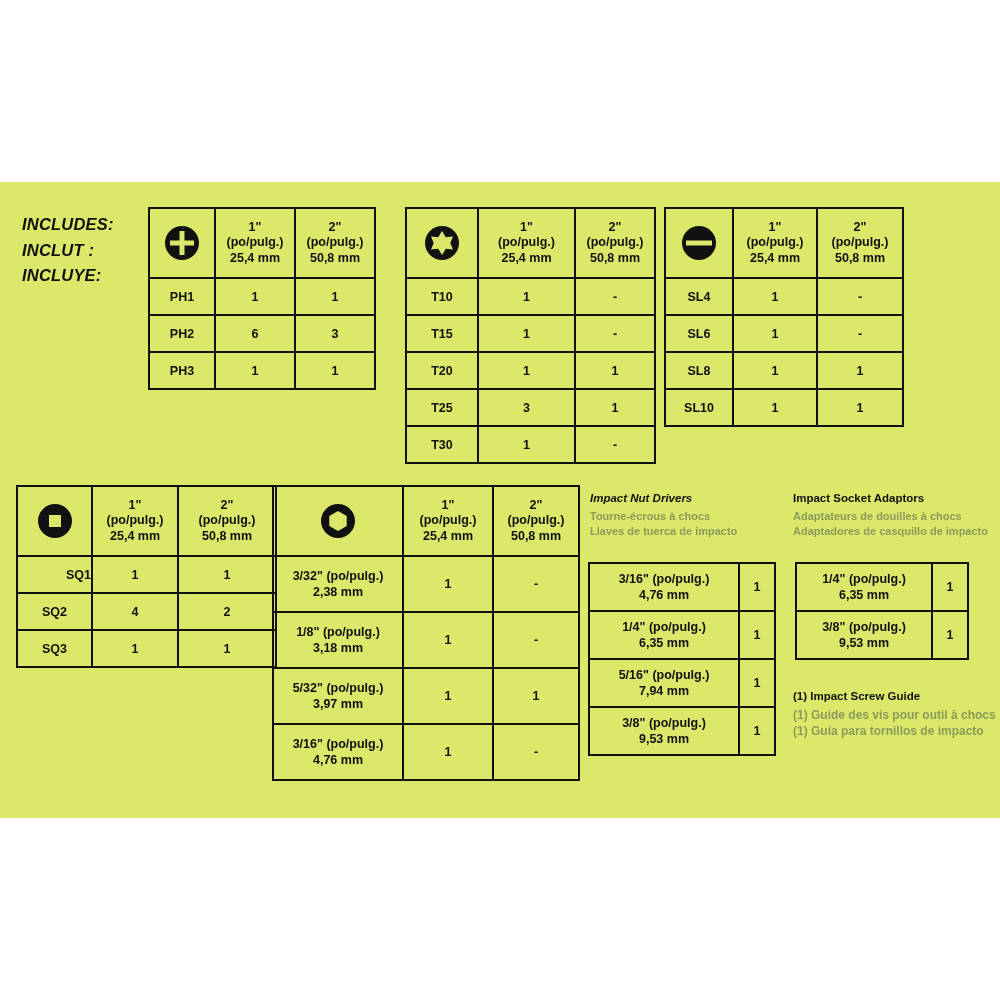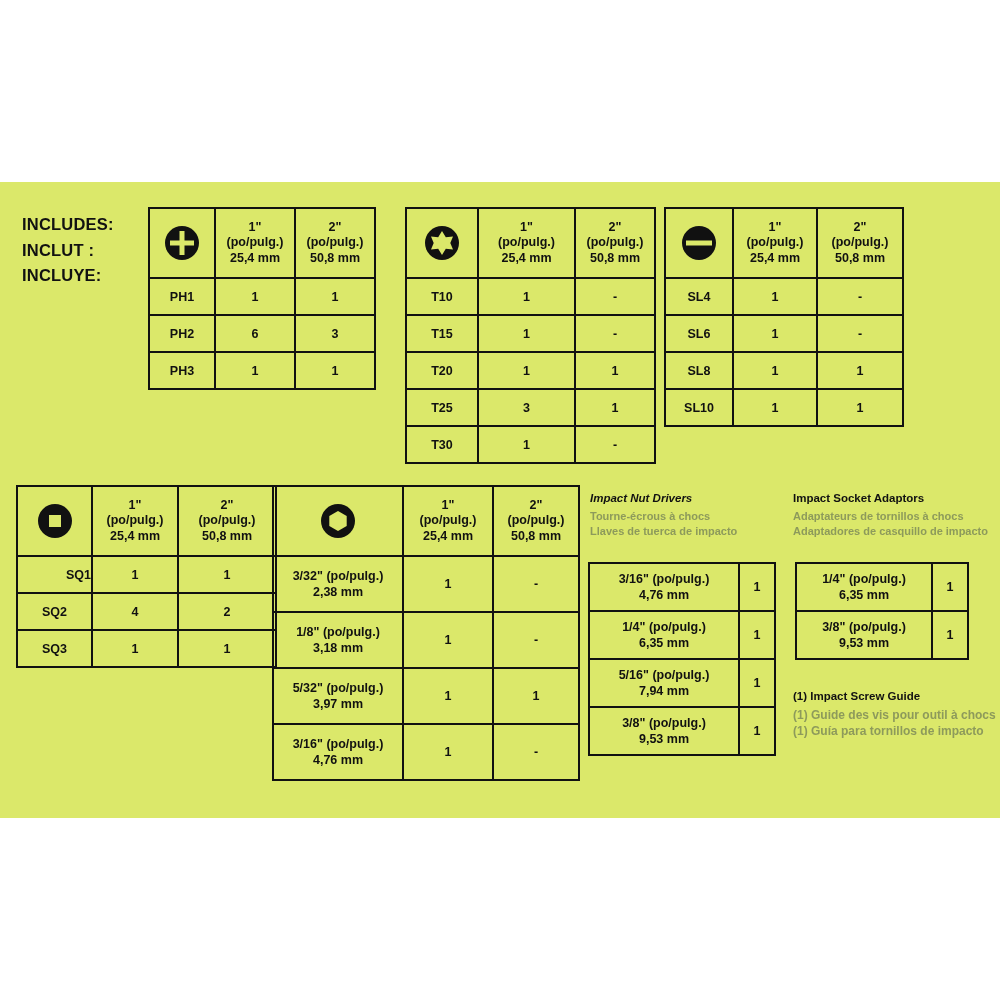--- a/index.html
+++ b/index.html
@@ -26,20 +26,21 @@
   .includes-block {
     position: absolute;
     left: 22px;
     top: 30px;
     width: 120px;
     font-weight: bold;
     font-size: 16.5px;
     color: #111;
     line-height: 1.55;
     letter-spacing: 0.2px;
+    font-style: italic;
   }
   table.bits {
     border-collapse: collapse;
     position: absolute;
     background: transparent;
   }
   table.bits td, table.bits th {
     border: 2px solid #111;
     color: #111;
     text-align: center;
@@ -381,21 +382,21 @@
         <div>3/8" (po/pulg.)</div>
         <div>9,53 mm</div>
       </td>
       <td class="val">1</td>
     </tr>
   </tbody>
     </table>
 
   <div class="sect-title" style="left:793px; top:310px;">Impact Socket Adaptors</div>
   <div class="sect-sub" style="left:793px; top:327px;">
-    <div>Adaptateurs de tornillos à chocs</div>
+    <div>Adaptateurs de douilles à chocs</div>
     <div>Adaptadores de casquillo de impacto</div>
   </div>
 
   <table class="bits" style="left:795px; top:380px;">
     <tbody>
         <tr>
       <td class="sizelabel" style="width:134px; height:46px;">
         <div>1/4" (po/pulg.)</div>
         <div>6,35 mm</div>
       </td>

